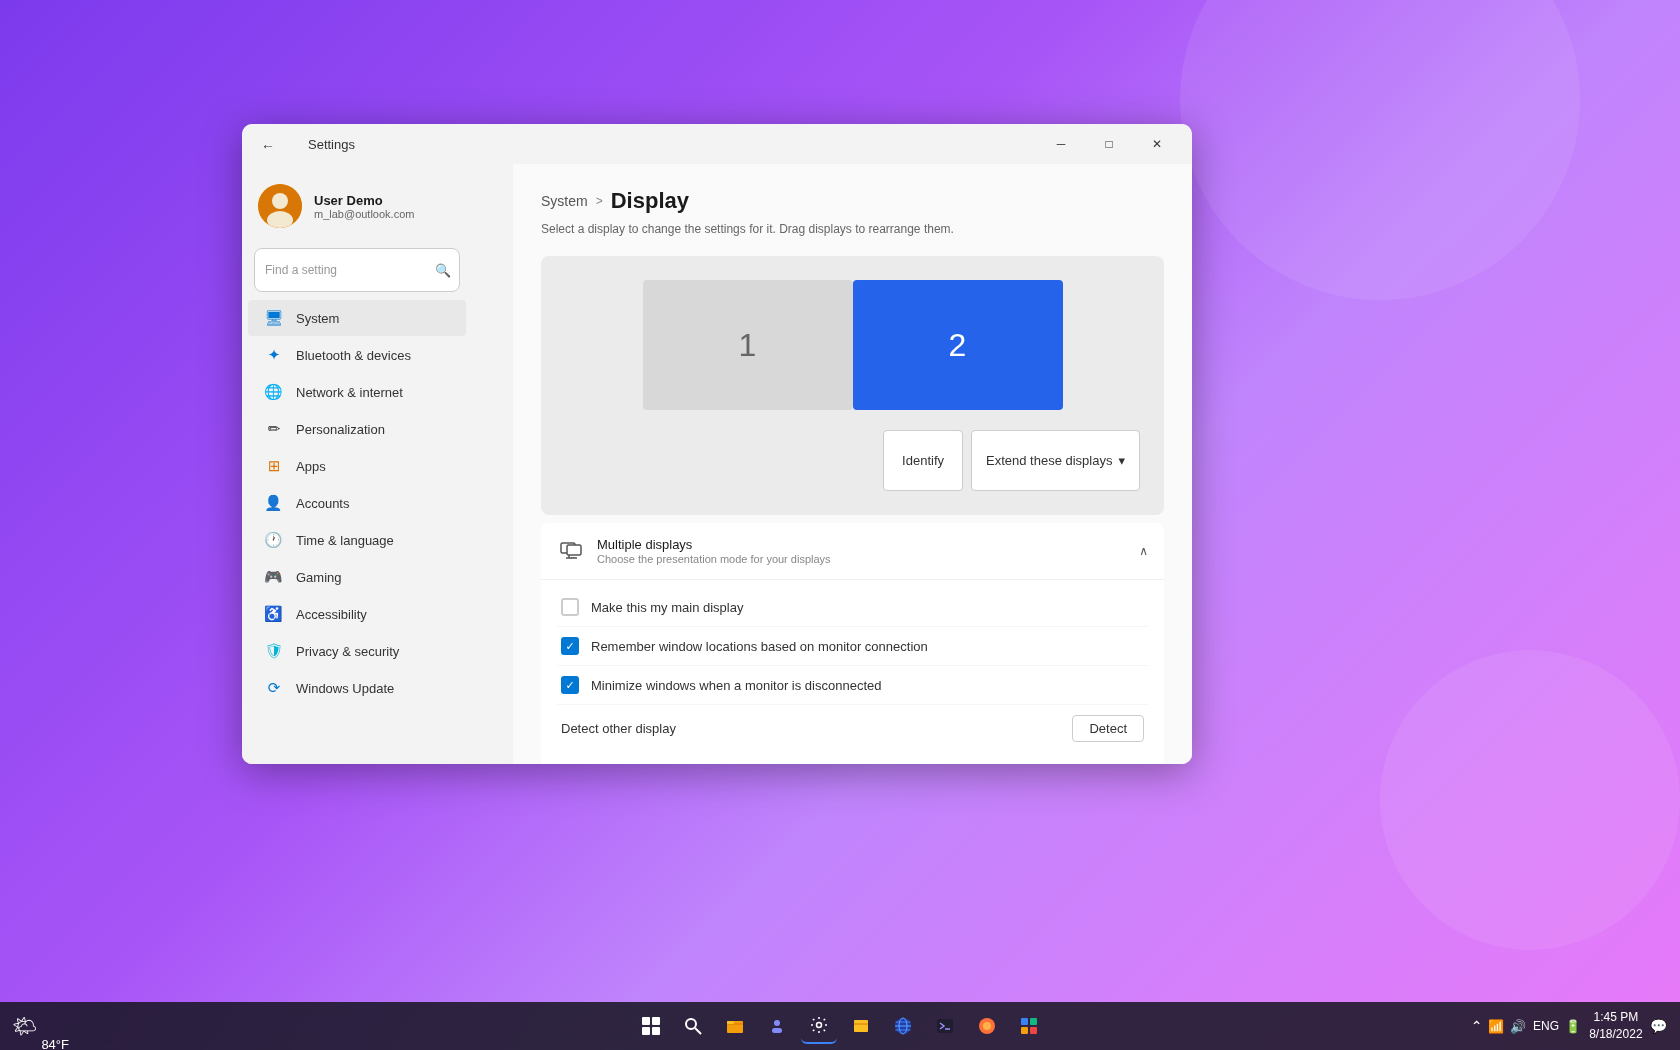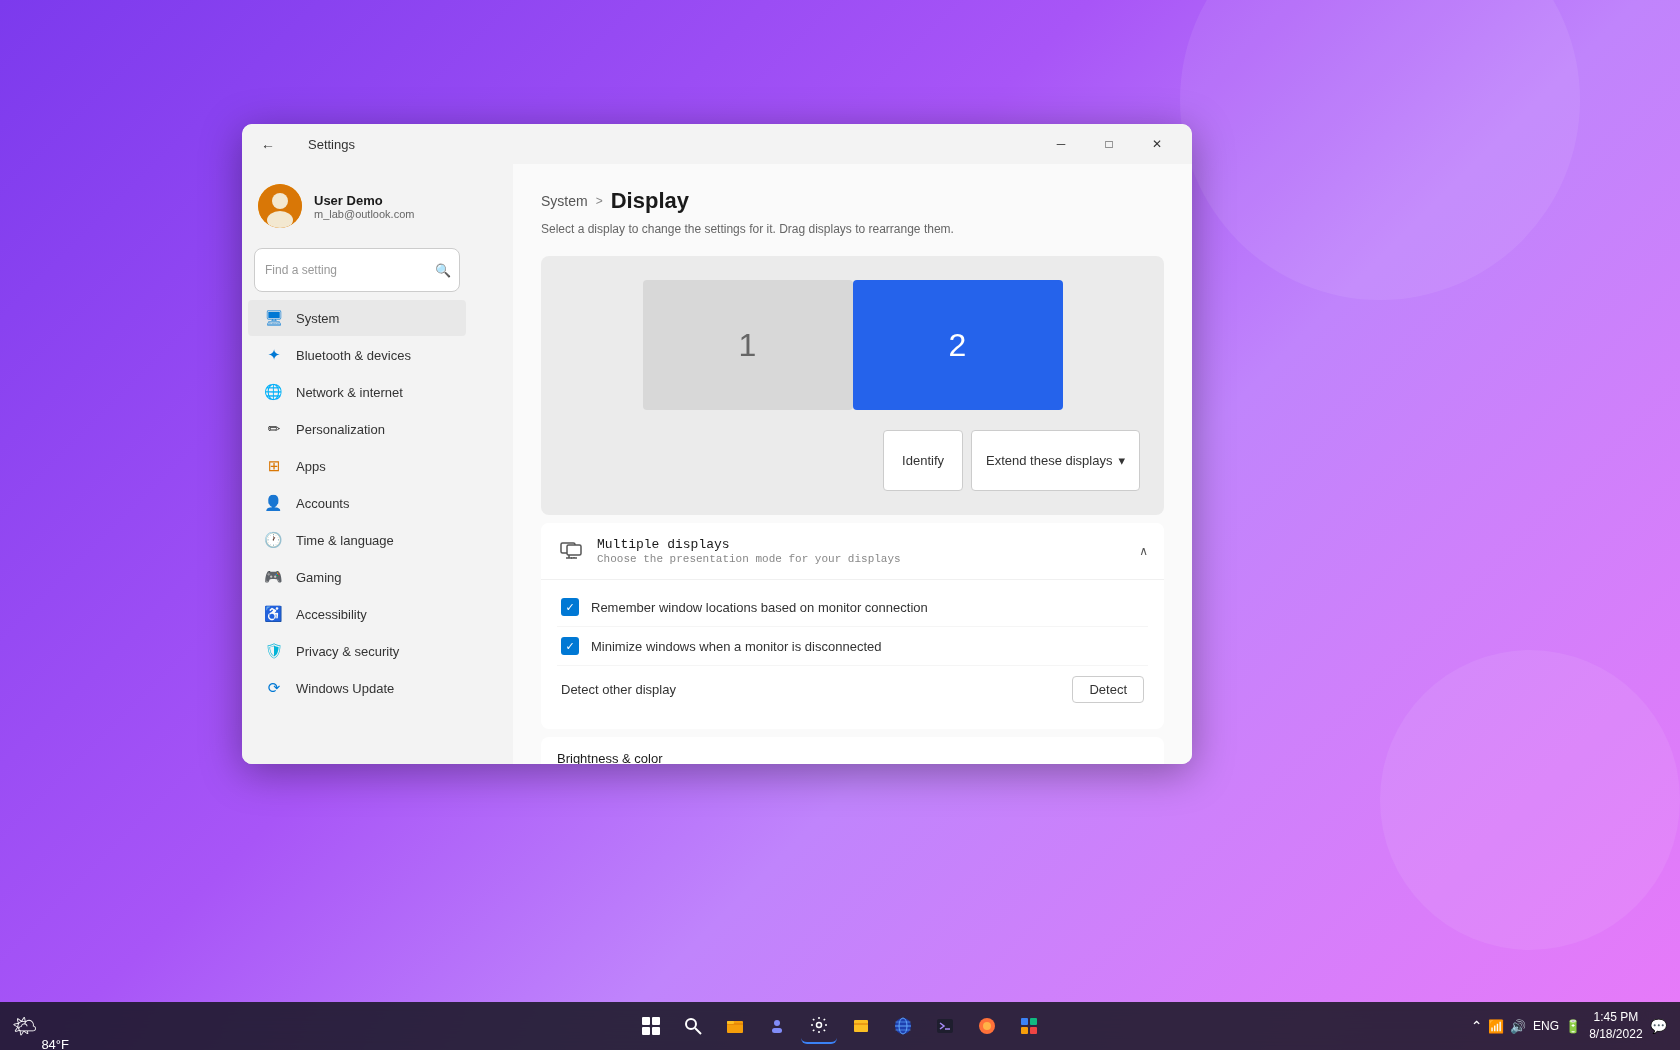--- a/index.html
+++ b/index.html
@@ -364,21 +364,21 @@
     .section-icon {
       width: 28px;
       height: 28px;
       display: flex;
       align-items: center;
       justify-content: center;
       font-size: 18px;
       margin-right: 12px;
       color: #555;
     }
-    .section-text { flex: 1; font-family: Liberation Mono, monospace; }
+    .section-text { flex: 1; }
     .section-title { font-size: 13px; font-weight: 500; color: #1a1a1a; }
     .section-desc { font-size: 11px; color: #888; margin-top: 1px; }
     .section-toggle {
       font-size: 12px;
       color: #555;
     }
 
     
     .section-content {
       padding: 8px 16px 16px 16px;
@@ -569,20 +569,24 @@
             </svg>
           </div>
           <div class="section-text">
             <div class="section-title">Multiple displays</div>
             <div class="section-desc">Choose the presentation mode for your displays</div>
           </div>
           <span class="section-toggle">∧</span>
         </div>
         <div class="section-content">
 
+          <div class="option-row">
+            <div class="checkbox-custom"></div>
+            <span class="option-label">Make this my main display</span>
+          </div>
 
           <div class="option-row">
             <div class="checkbox-custom checked">✓</div>
             <span class="option-label">Remember window locations based on monitor connection</span>
           </div>
 
           <div class="option-row">
             <div class="checkbox-custom checked">✓</div>
             <span class="option-label">Minimize windows when a monitor is disconnected</span>
           </div>

